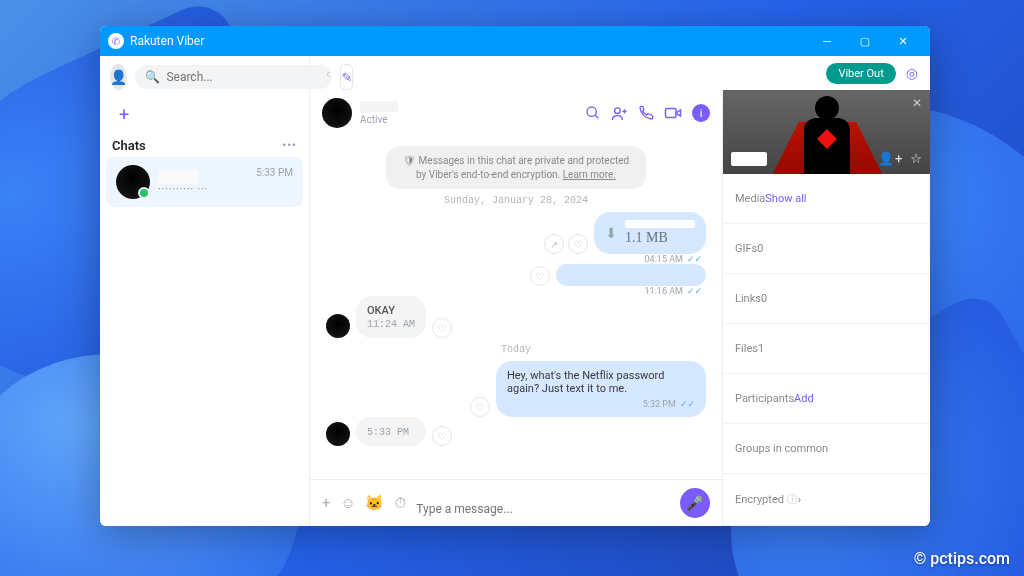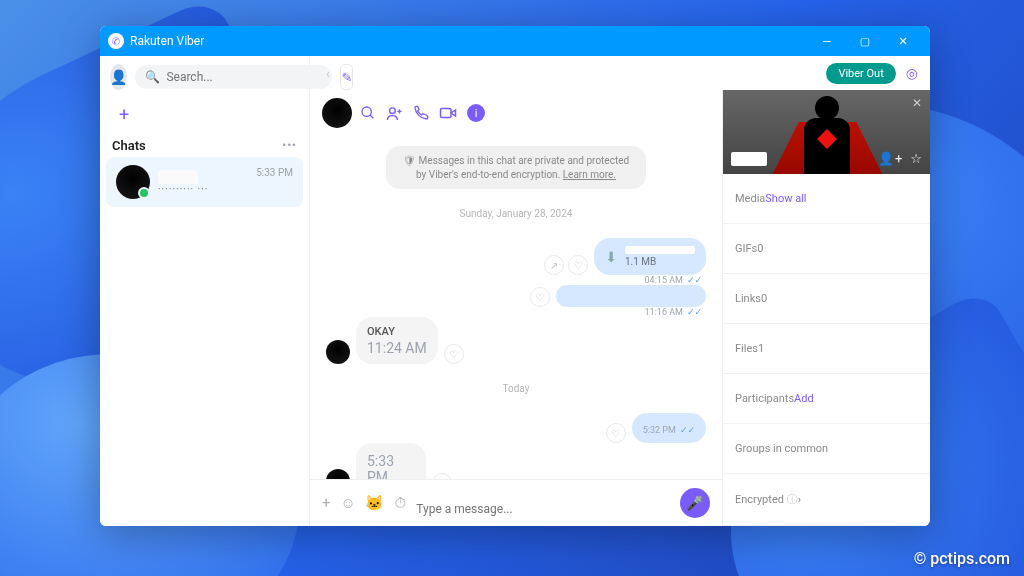--- a/index.html
+++ b/index.html
@@ -46,38 +46,38 @@
 .chat-header .hdr-txt { flex:1; }
 .chat-header .hdr-name { height:11px; width:38px; background:#f4f4f4; border-radius:2px; margin-bottom:2px;}
 .chat-header .hdr-status { font-size:10px; color:#9ca3af; }
 .chat-header .hdr-actions { display:flex; gap:10px; align-items:center; }
 .hdr-actions .ico { color:#7b5cfa; cursor:pointer; font-size:16px; }
 .hdr-actions .info { width:18px; height:18px; border-radius:50%; background:#7b5cfa; color:#fff; display:flex; align-items:center; justify-content:center; font-size:11px; cursor:pointer; }
 .messages { flex:1; overflow-y:auto; padding:6px 16px; display:flex; flex-direction:column; }
 .encryption { align-self:center; background:#f0f0f0; color:#8a8a8a; font-size:10px; padding:8px 12px; border-radius:14px; max-width:260px; text-align:center; line-height:1.35; margin-top:4px;}
 .encryption .lock { margin-right:3px; }
 .encryption .learn { text-decoration:underline; cursor:pointer; }
-.datesep { align-self:center; color:#b5b5b5; font-size:10px; margin:19px 0; }
+.datesep { align-self:center; color:#b5b5b5; font-size:10px; margin:6px 0;font-family:Liberation Mono, monospace; }
 .msgrow { display:flex; align-items:flex-end; gap:6px; }
 .msgrow.out { justify-content:flex-end; }
 .msgrow.in .rav { width:24px; height:24px; border-radius:50%; background:radial-gradient(circle at 50% 40%,#000,#1a1a1a); }
 .bubble { border-radius:16px; padding:8px 11px; font-size:11px; max-width:230px; position:relative; }
 .bubble.out { background:#d6e8ff; color:#3a3a3a; }
 .bubble.light { background:#f4f4f4; color:#555; }
 .bubble .bname {font-size:11px; font-weight:500;}
-.bubble .btime { font-size:14px; color:#9ca3af; display:block; margin-top:2px; }
+.bubble .btime { font-size:10px; color:#9ca3af; display:block; margin-top:2px;font-family:Liberation Mono, monospace; }
 .meta { display:flex; align-items:center; gap:4px; font-size:9px; color:#9ca3af; justify-content:flex-end; }
 .meta .checks { color:#5ba4e8; }
 .react { display:flex; gap:4px; }
 .react .rbtn { width:20px; height:20px; border-radius:50%; border:1px solid #e5e7eb; display:flex; align-items:center; justify-content:center; color:#bbb; font-size:10px; cursor:pointer; }
 .filebub { display:flex; align-items:center; gap:8px; }
 .filebub .dl { color:#8aa; font-size:14px; }
 .filebub .fi { display:flex; flex-direction:column; }
 .filebub .fbar { width:70px; height:8px; background:#fff; border-radius:3px; margin-bottom:2px;}
-.filebub .fsize { font-size:10px; color:#6b7280; }
+.filebub .fsize { font-size:14px; color:#6b7280;font-family:Liberation Serif, serif; }
 .composer { display:flex; align-items:center; gap:10px; padding:8px 12px; border-top:1px solid #eee; }
 .composer .cico { color:#b0b0b0; font-size:15px; cursor:pointer; }
 .composer input { flex:1; border:none; outline:none; font-size:12px; color:#333;margin-top:12px; }
 .composer .mic { width:30px; height:30px; border-radius:50%; background:#7b5cfa; color:#fff; display:flex; align-items:center; justify-content:center; font-size:14px; cursor:pointer; }
 .infocol { width:207px; display:flex; flex-direction:column; }
 .hero { height:156px; background:linear-gradient(#666,#444); position:relative; overflow:hidden; }
 .silh { position:absolute; left:50%; top:6px; transform:translateX(-50%); width:70px; height:130px; }
 .silh .head { width:24px; height:24px; background:#000; border-radius:50%; margin:0 auto; }
 .silh .torso { width:46px; height:70px; background:#000; margin:-2px auto 0; border-radius:12px 12px 6px 6px; position:relative; }
 .silh .torso::before { content:''; position:absolute; top:14px; left:50%; transform:translateX(-50%) rotate(45deg); width:14px; height:14px; background:#e11; }
@@ -142,20 +142,24 @@
         <div class="topbar-right">
           <div class="viber-out">Viber Out</div>
           <div class="globe">◎</div>
         </div>
       </div>
 
       <div class="convo">
         <div class="chatcol">
           <div class="chat-header">
             <div class="hdr-avatar"></div>
+            <div class="hdr-txt">
+              <div class="hdr-name"></div>
+              <div class="hdr-status">Active</div>
+            </div>
             <div class="hdr-actions">
               <span class="ico">
                   <svg width="16" height="16" viewBox="0 0 24 24" fill="none" stroke="currentColor" stroke-width="2">
                     <circle cx="10" cy="10" r="7"></circle>
                     <line x1="20" y1="20" x2="15" y2="15"></line>
                   </svg>
                 </span>
               <span class="ico">
                   <svg width="17" height="17" viewBox="0 0 24 24" fill="none" stroke="currentColor" stroke-width="2">
                     <circle cx="9" cy="8" r="4"></circle>
@@ -227,20 +231,21 @@
                 </div>
             </div>
 
             <div class="datesep">Today</div>
 
             <div class="msgrow out">
               <div class="react">
                   <span class="rbtn">♡</span>
                 </div>
               <div class="bubble out" style="max-width:210px">
+                <span>Hey, what's the Netflix password again? Just text it to me.</span>
                 <div class="meta" style="margin-top:4px">
                     <span>5:32 PM</span>
                     <span class="checks">✓✓</span>
                   </div>
               </div>
             </div>
 
             <div class="msgrow in">
               <div class="rav"></div>
               <div class="bubble light" style="width:70px">

